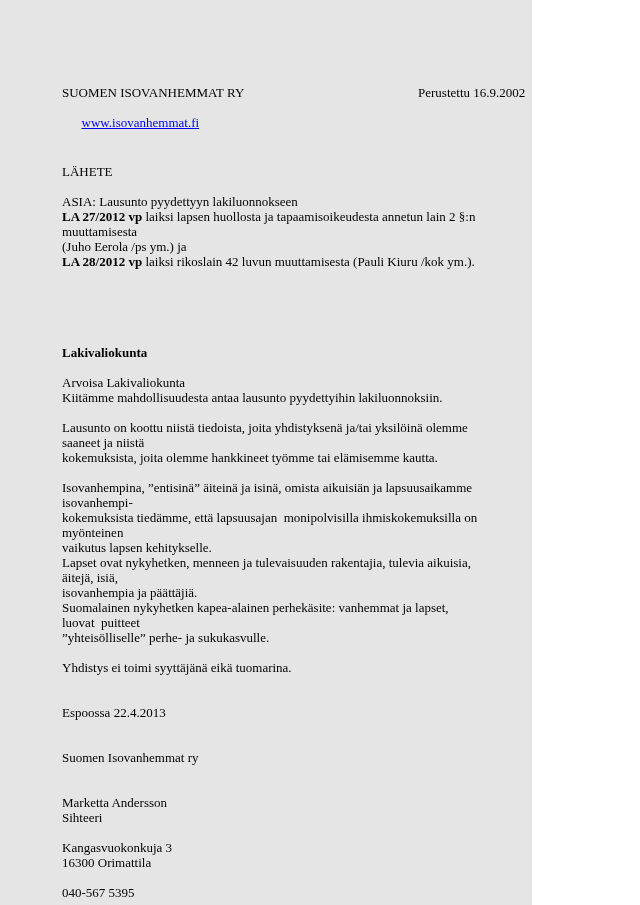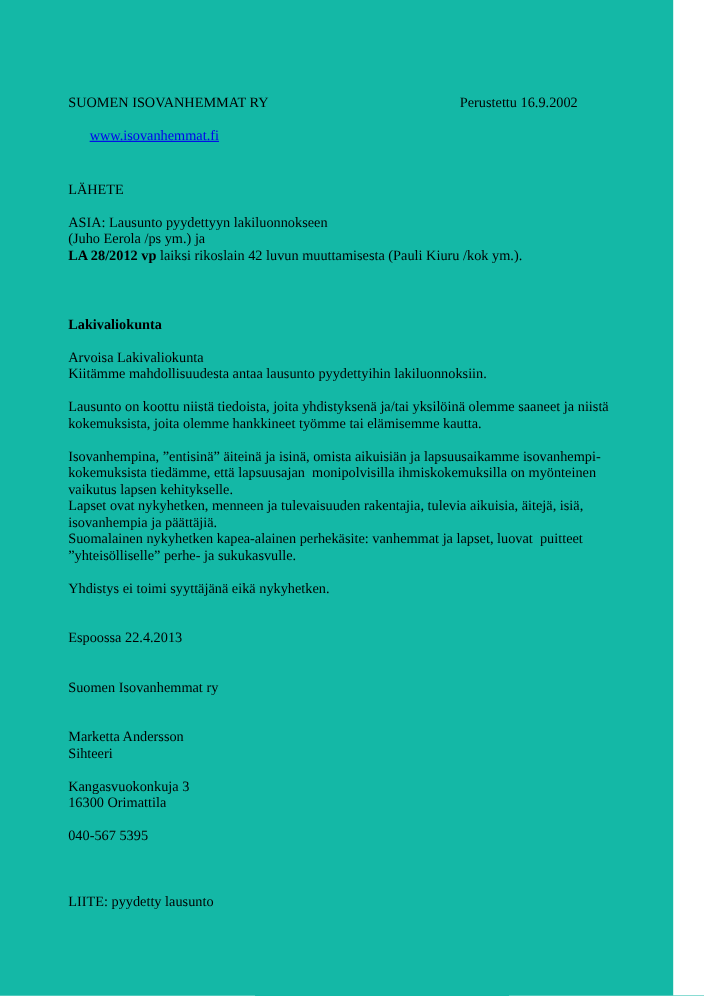--- a/index.html
+++ b/index.html
@@ -1,21 +1,21 @@
 <!DOCTYPE html>
 <html><head>
 <meta charset="utf-8">
 <style>
   html, body { margin: 0; padding: 0; }
   body { background: #ffffff; }
   .page {
     position: relative;
-    width: 612px;
+    width: 532px;
     height: 905px;
-    background: #14b8a6;
+    background: #e5e5e5;
     font-family: "Liberation Serif", serif;
     font-size: 13px;
     line-height: 15px;
     color: #000000;
     overflow: hidden;
   }
   .content {
     position: absolute;
     left: 62px;
     top: 85px;
@@ -26,21 +26,21 @@
   .header-row { position: relative; }
   .founded { position: absolute; left: 356px; top: 0; white-space: nowrap; }
   a.doc-link, .doc-link {
     color: #0000ee;
     text-decoration: underline;
     cursor: pointer;
   }
   .doc-type { margin-top: 19px; }
   .subject { margin-top: 15px; }
   .bold { font-weight: bold; }
-  .recipient-heading { margin-top: 48px; font-weight: bold; }
+  .recipient-heading { margin-top: 76px; font-weight: bold; }
   .dateline { margin-top: 30px; }
   .org-signature { margin-top: 30px; }
   .sig-block { display: flex; margin-top: 30px; }
   .sig-col-left { width: 280px; flex: 0 0 280px; }
   .sig-col-right { flex: 1; }
   .sig-gap { margin-top: 15px; }
   .attachment { margin-top: 45px; }
 </style>
 </head>
 <body>
@@ -53,38 +53,39 @@
       <span class="founded">Perustettu 16.9.2002</span>
     </div>
     <div class="line">
       <a class="doc-link">www.isovanhemmat.fi</a>
     </div>
 
     <div class="doc-type line">LÄHETE</div>
 
     <div class="subject">
       <div class="line">ASIA: Lausunto pyydettyyn lakiluonnokseen</div>
+      <div class="line"><span class="bold">LA 27/2012 vp</span><span> laiksi lapsen huollosta ja tapaamisoikeudesta annetun lain 2 §:n muuttamisesta</span></div>
       <div class="line">(Juho Eerola /ps ym.) ja</div>
       <div class="line"><span class="bold">LA 28/2012 vp</span><span> laiksi rikoslain 42 luvun muuttamisesta (Pauli Kiuru /kok ym.).</span></div>
     </div>
 
     <div class="recipient-heading line">Lakivaliokunta</div>
 
     <div class="para">Arvoisa Lakivaliokunta
 Kiitämme mahdollisuudesta antaa lausunto pyydettyihin lakiluonnoksiin.</div>
     <div class="para">Lausunto on koottu niistä tiedoista, joita yhdistyksenä ja/tai yksilöinä olemme saaneet ja niistä
 kokemuksista, joita olemme hankkineet työmme tai elämisemme kautta.</div>
     <div class="para">Isovanhempina, ”entisinä” äiteinä ja isinä, omista aikuisiän ja lapsuusaikamme isovanhempi-
 kokemuksista tiedämme, että lapsuusajan  monipolvisilla ihmiskokemuksilla on myönteinen
 vaikutus lapsen kehitykselle.
 Lapset ovat nykyhetken, menneen ja tulevaisuuden rakentajia, tulevia aikuisia, äitejä, isiä,
 isovanhempia ja päättäjiä.
 Suomalainen nykyhetken kapea-alainen perhekäsite: vanhemmat ja lapset, luovat  puitteet
 ”yhteisölliselle” perhe- ja sukukasvulle.</div>
-    <div class="para">Yhdistys ei toimi syyttäjänä eikä nykyhetken.</div>
+    <div class="para">Yhdistys ei toimi syyttäjänä eikä tuomarina.</div>
 
     <div class="dateline line">Espoossa 22.4.2013</div>
 
     <div class="org-signature line">Suomen Isovanhemmat ry</div>
 
     <div class="sig-block">
       <div class="sig-col-right">
         <div class="line">Marketta Andersson</div>
         <div class="line">Sihteeri</div>
         <div class="line sig-gap">Kangasvuokonkuja 3</div>

